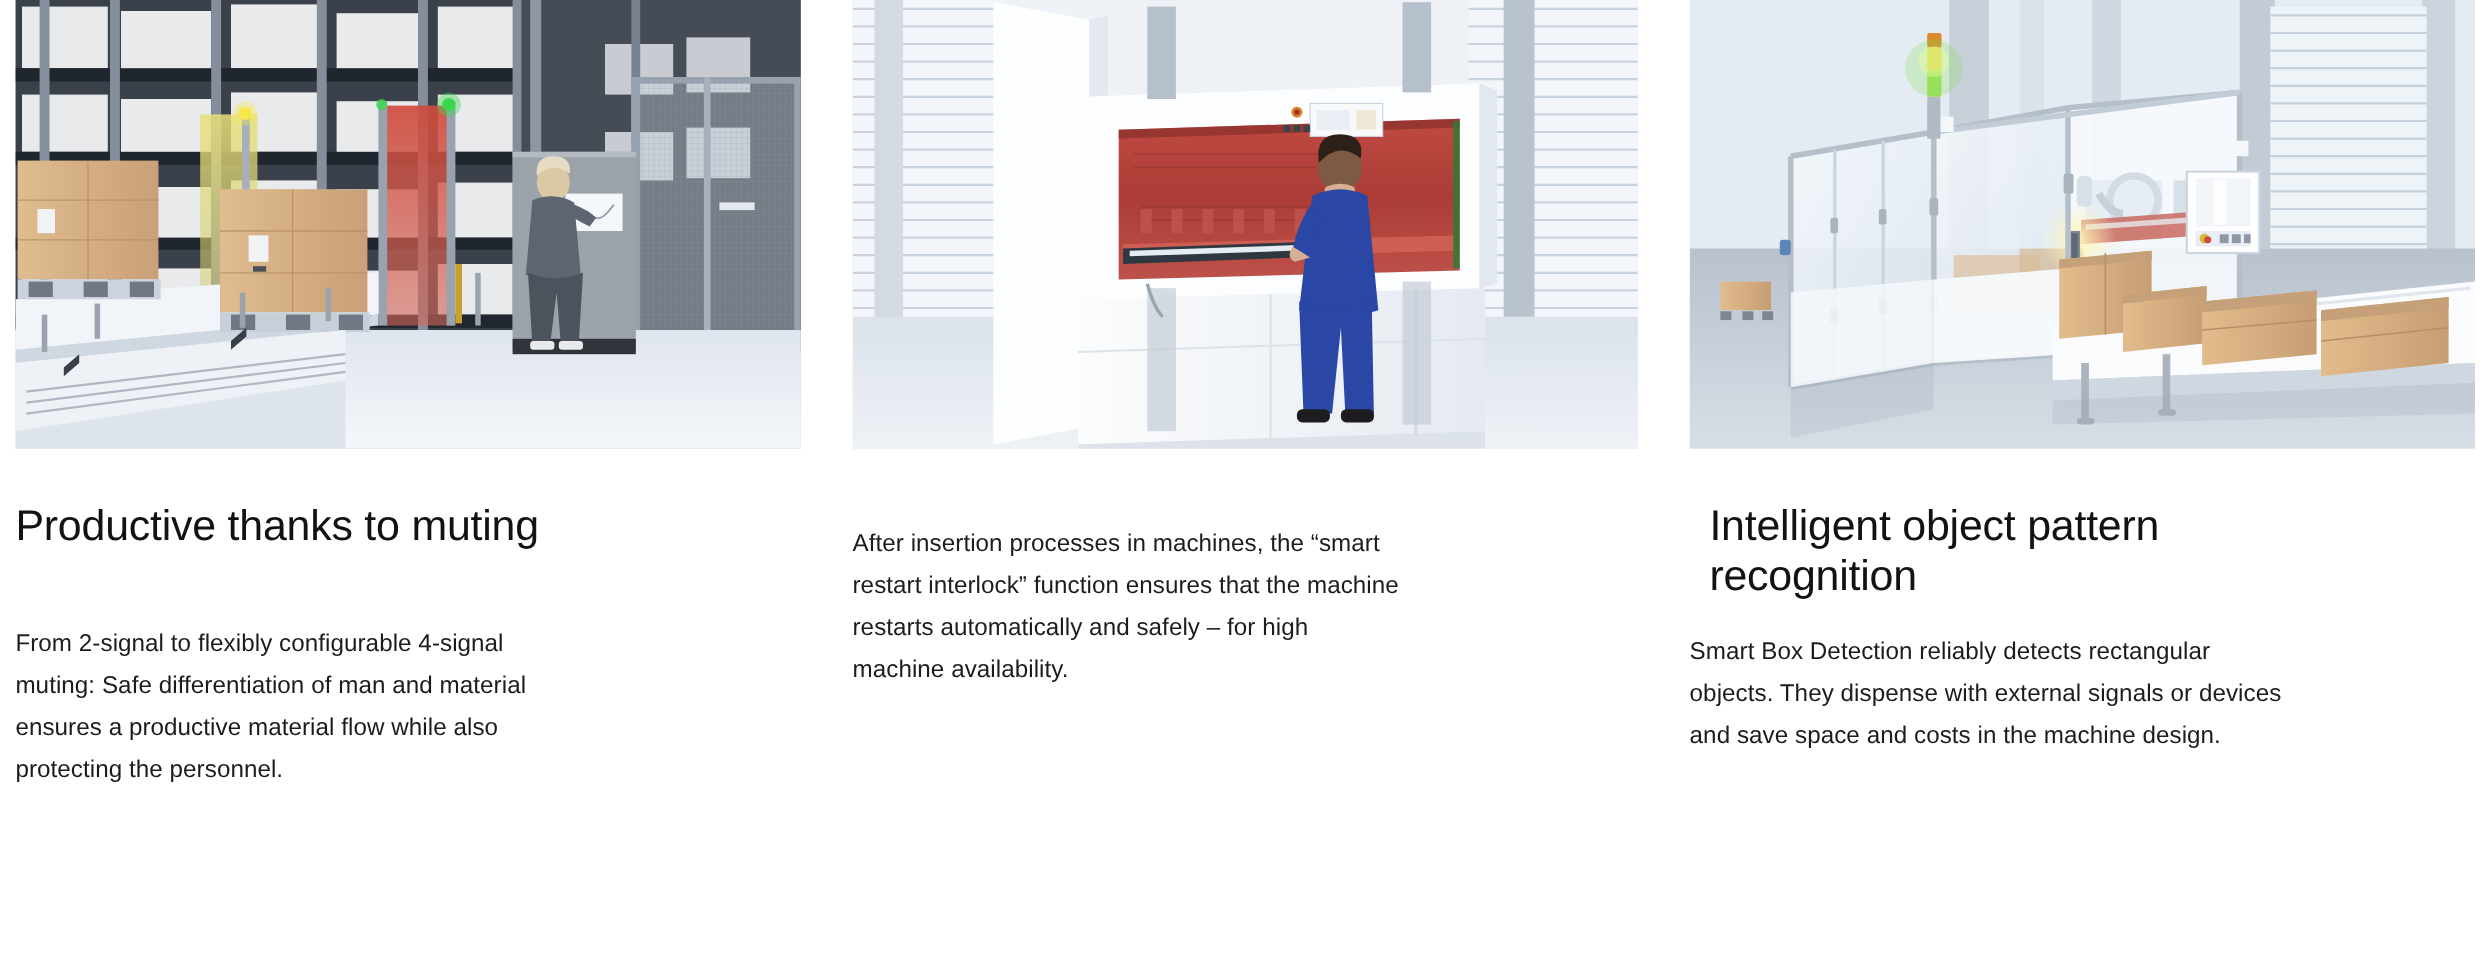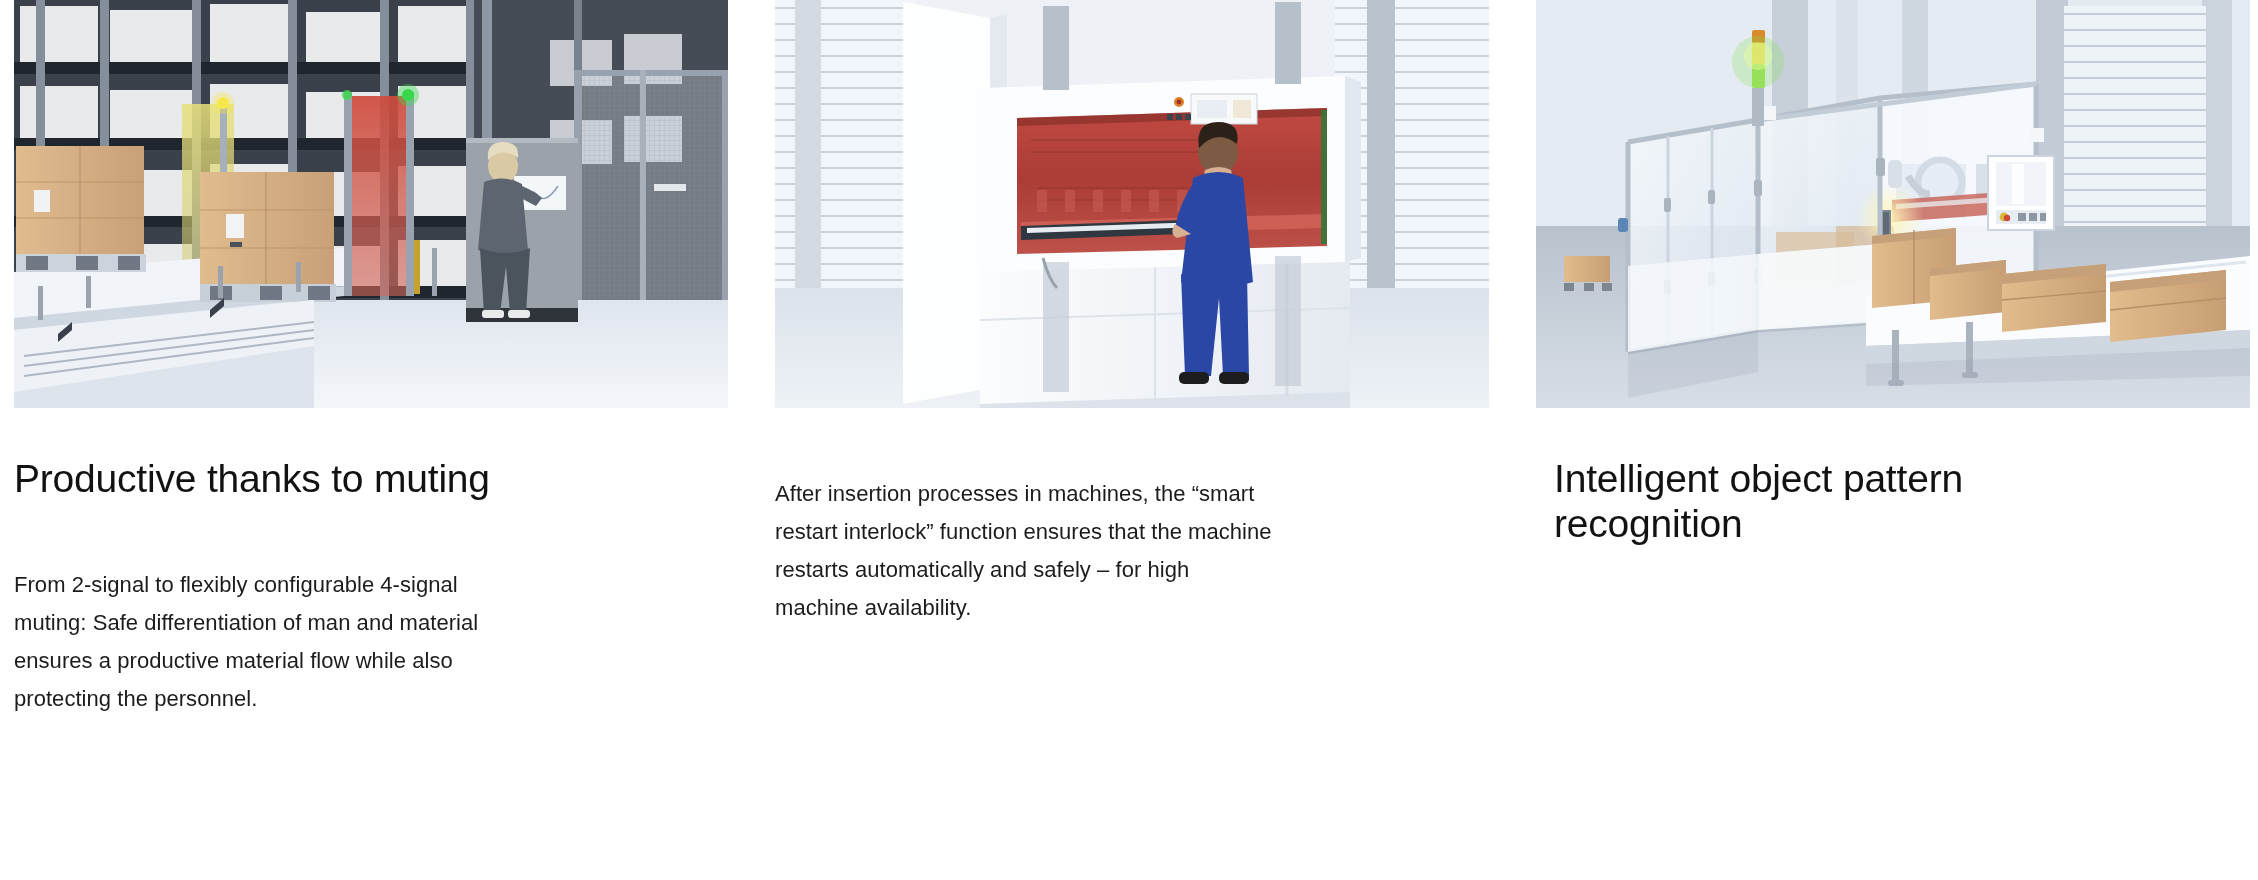--- a/index.html
+++ b/index.html
@@ -604,16 +604,17 @@
           </g>
 
           <g opacity=".2">
             <path d="M92 352 L222 330 L222 372 L92 398 Z" fill="#94a2b2"></path>
             <path d="M330 364 L714 348 L714 376 L330 386 Z" fill="#94a2b2"></path>
           </g>
         </svg>
       </div>
 
       <h3 class="heading">Intelligent object pattern recognition</h3>
+      <p class="body-text">Smart Box Detection reliably detects rectangular objects. They dispense with external signals or devices and save space and costs in the machine design.</p>
     </div>
 
   </div>
 </div>
 
 </body></html>

